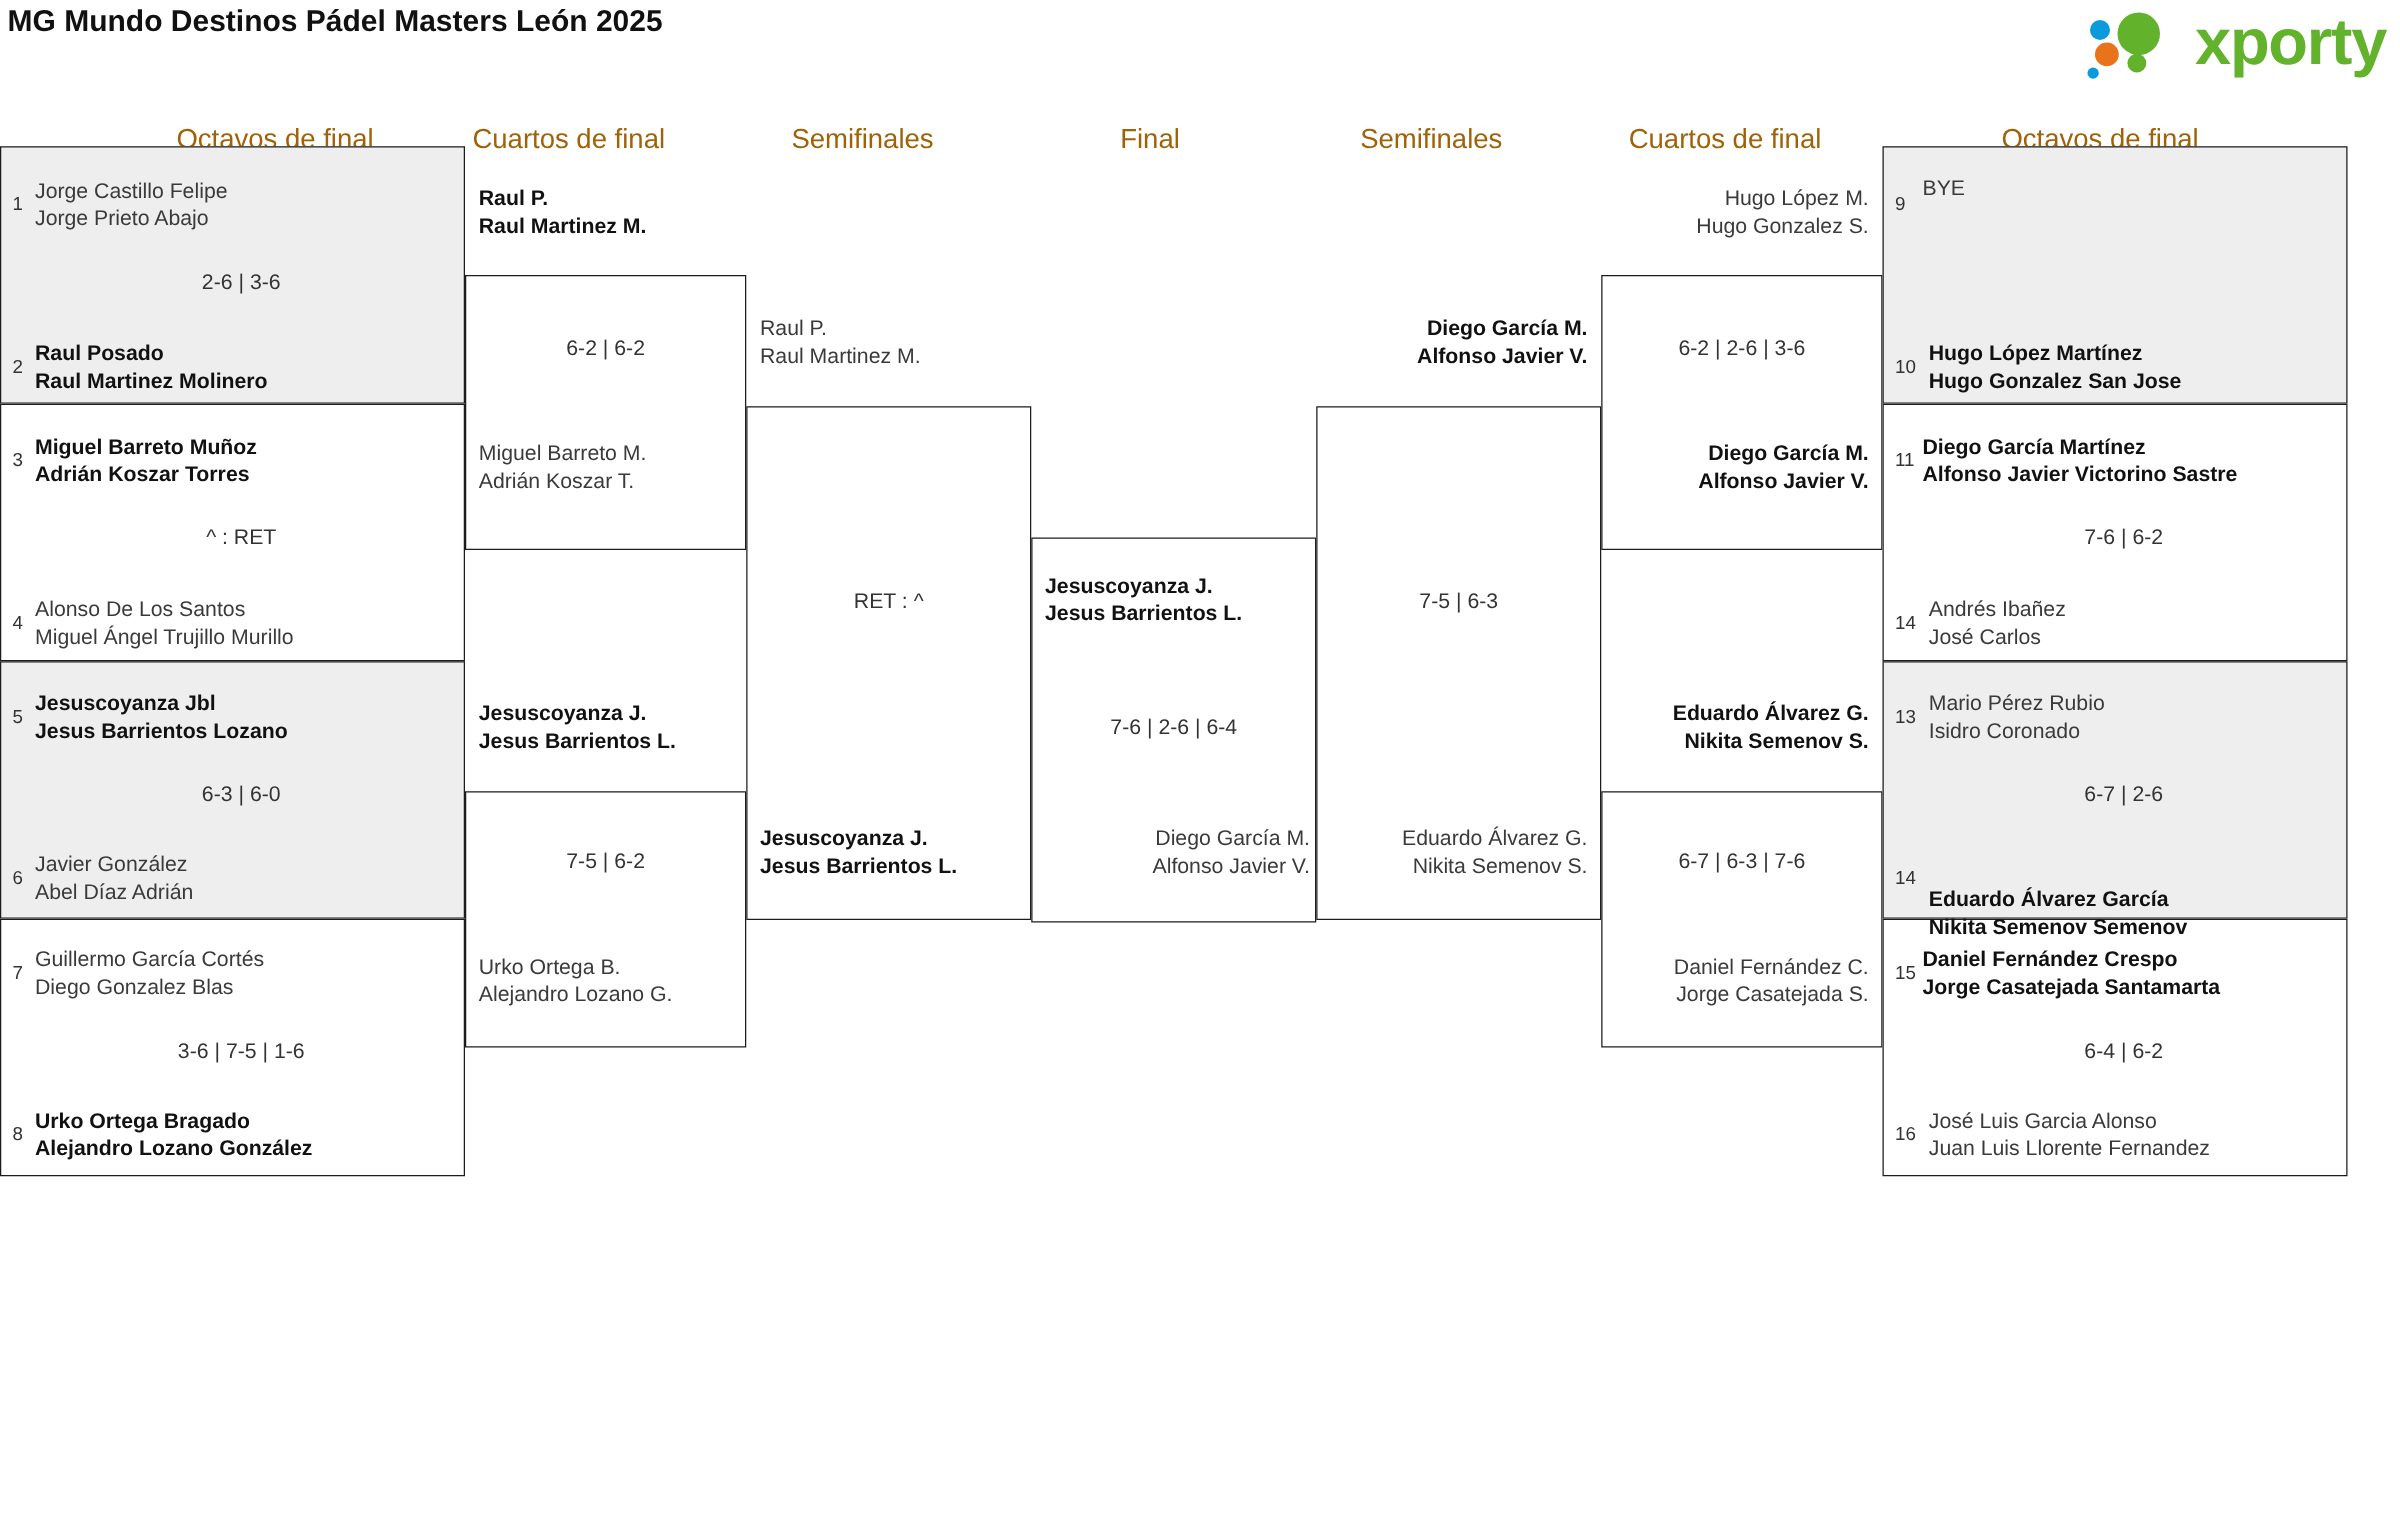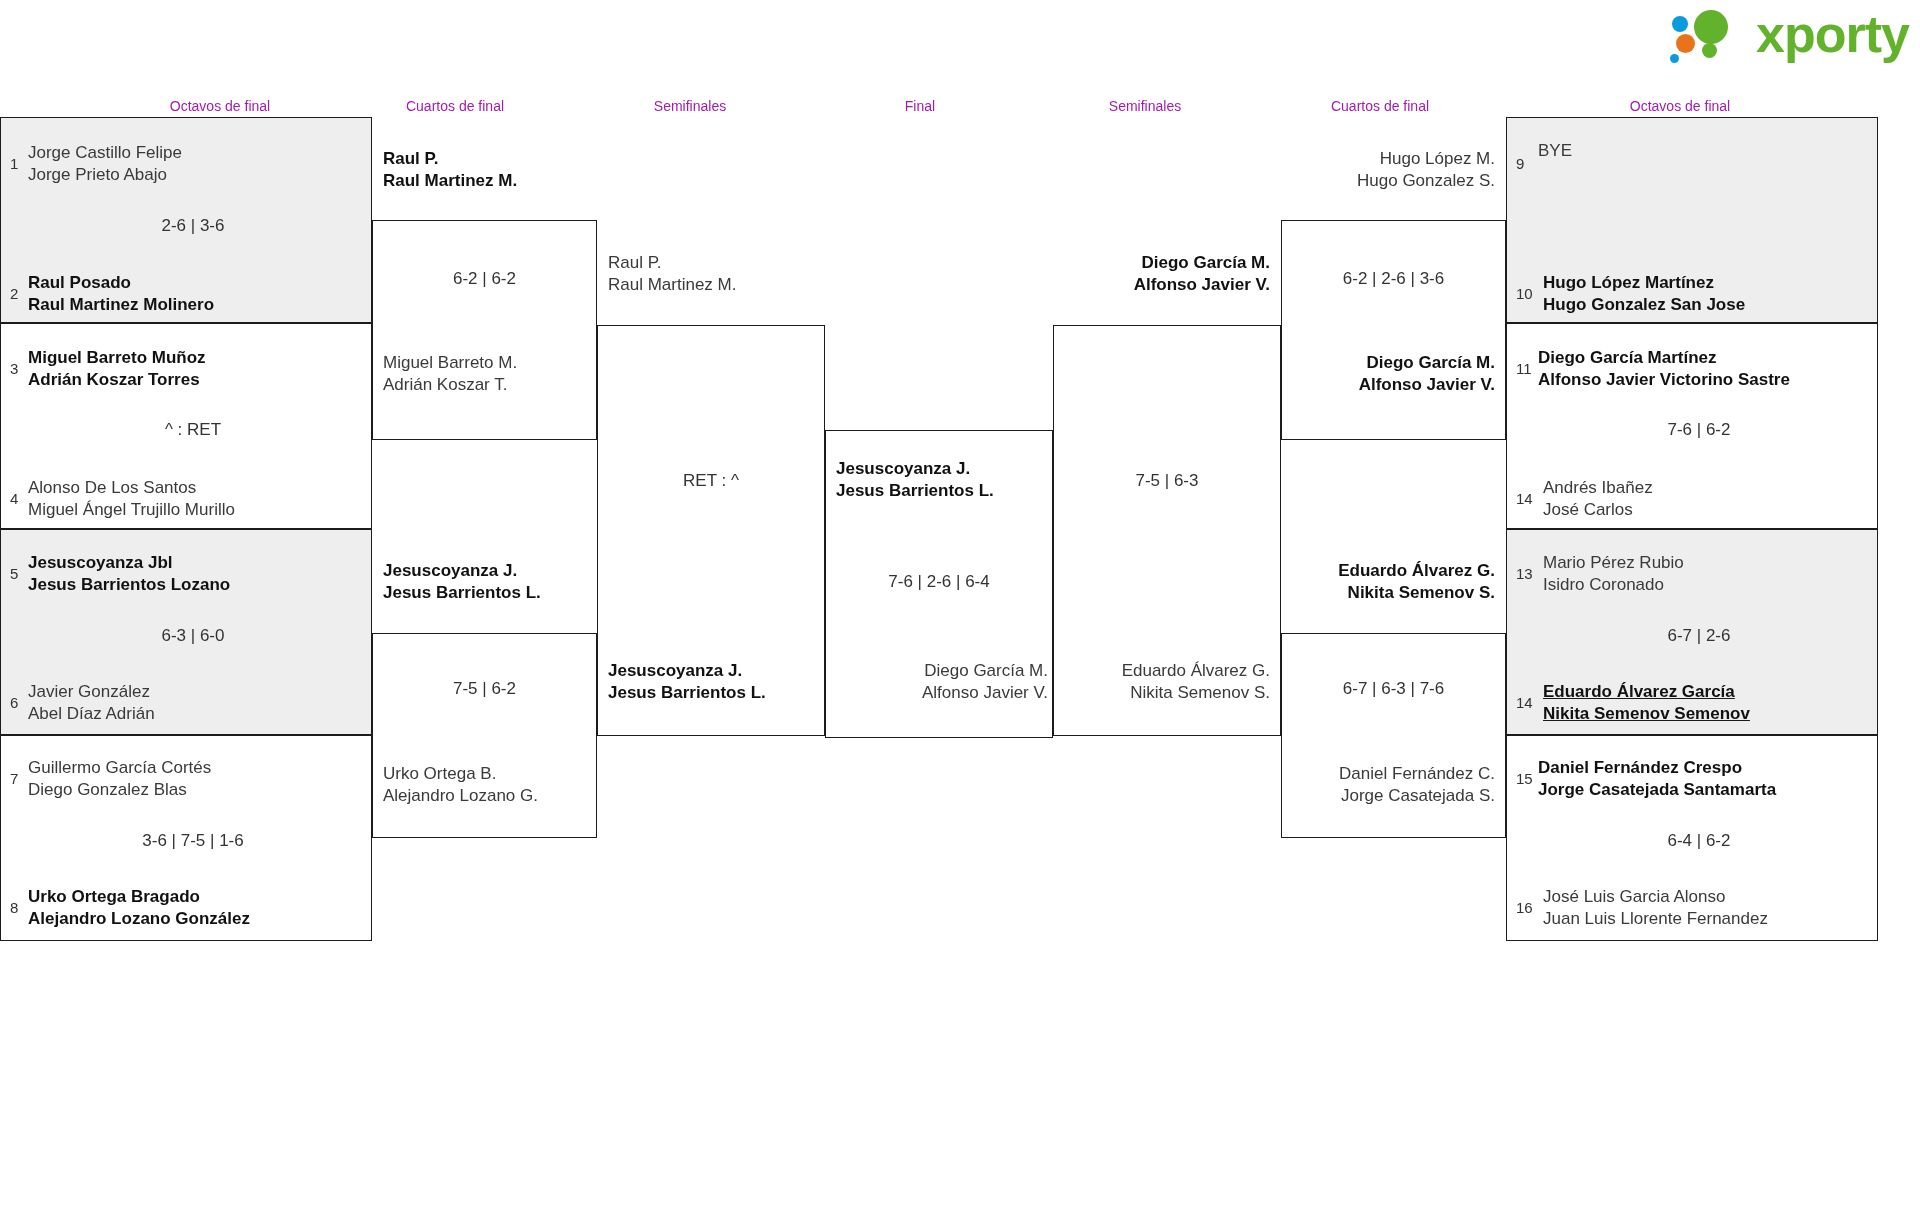--- a/index.html
+++ b/index.html
@@ -10,39 +10,40 @@
   }
   .title-block{position:absolute;left:6px;top:2px;}
   .title-line{font-size:24px;font-weight:bold;line-height:31px;color:#111;white-space:nowrap;}
 
   .logo{position:absolute;right:20px;top:6px;width:228px;height:60px;}
   .logo-dots{position:absolute;left:0;top:4px;width:84px;height:52px;}
   .dot{position:absolute;border-radius:50%;}
   .logo-text{position:absolute;left:84px;top:-2px;font-size:52px;line-height:60px;
              font-weight:bold;color:#62b22c;letter-spacing:-1px;}
 
-  .hdr{position:absolute;top:98px;font-size:14px;color:#a21caf;text-align:center;white-space:nowrap;}
+  .hdr{position:absolute;top:98px;font-size:22px;color:#a16207;text-align:center;white-space:nowrap;}
 
   .box{position:absolute;box-sizing:border-box;border:1.5px solid #1c1c1c;background:#ffffff;}
   .box.shaded{background:#eeeeee;}
 
   .slot{position:absolute;font-size:17px;line-height:22px;white-space:nowrap;}
   .slot .ln{display:block;}
   .slot.win .ln{font-weight:bold;color:#111;}
   .slot.los .ln{font-weight:normal;color:#3a3a3a;}
   .slot.right{text-align:right;}
 
   .seed{position:absolute;font-size:15px;color:#333;}
 
   .score{position:absolute;font-size:17px;color:#333;white-space:nowrap;text-align:center;}
 </style>
 </head>
 <body>
 
 <div class="title-block">
+  <div class="title-line">MG Mundo Destinos Pádel Masters León 2025</div>
 </div>
 
 <div class="logo">
   <div class="logo-dots">
     <span class="dot" style="left:0px;top:6px;width:16px;height:16px;background:#0a9bdc;"></span>
     <span class="dot" style="left:22px;top:0px;width:34px;height:34px;background:#62b22c;"></span>
     <span class="dot" style="left:4px;top:24px;width:19px;height:19px;background:#e8731a;"></span>
     <span class="dot" style="left:30px;top:33px;width:15px;height:15px;background:#62b22c;"></span>
     <span class="dot" style="left:-2px;top:44px;width:9px;height:9px;background:#0a9bdc;"></span>
   </div>
@@ -220,21 +221,21 @@
   <span class="ln">José Carlos</span>
 </div>
 
 <div class="seed" style="left:1516px;top:565px;">13</div>
 <div class="slot los" style="left:1543px;top:552px;">
   <span class="ln">Mario Pérez Rubio</span>
   <span class="ln">Isidro Coronado</span>
 </div>
 <div class="score" style="left:1534px;top:626px;width:330px;">6-7 | 2-6</div>
 <div class="seed" style="left:1516px;top:694px;">14</div>
-<div class="slot win" style="left:1543px;top:681px;text-decoration:underline;">
+<div class="slot win" style="left:1543px;top:709px;">
   <span class="ln">Eduardo Álvarez García</span>
   <span class="ln">Nikita Semenov Semenov</span>
 </div>
 
 <div class="seed" style="left:1516px;top:770px;">15</div>
 <div class="slot win" style="left:1538px;top:757px;">
   <span class="ln">Daniel Fernández Crespo</span>
   <span class="ln">Jorge Casatejada Santamarta</span>
 </div>
 <div class="score" style="left:1534px;top:831px;width:330px;">6-4 | 6-2</div>

